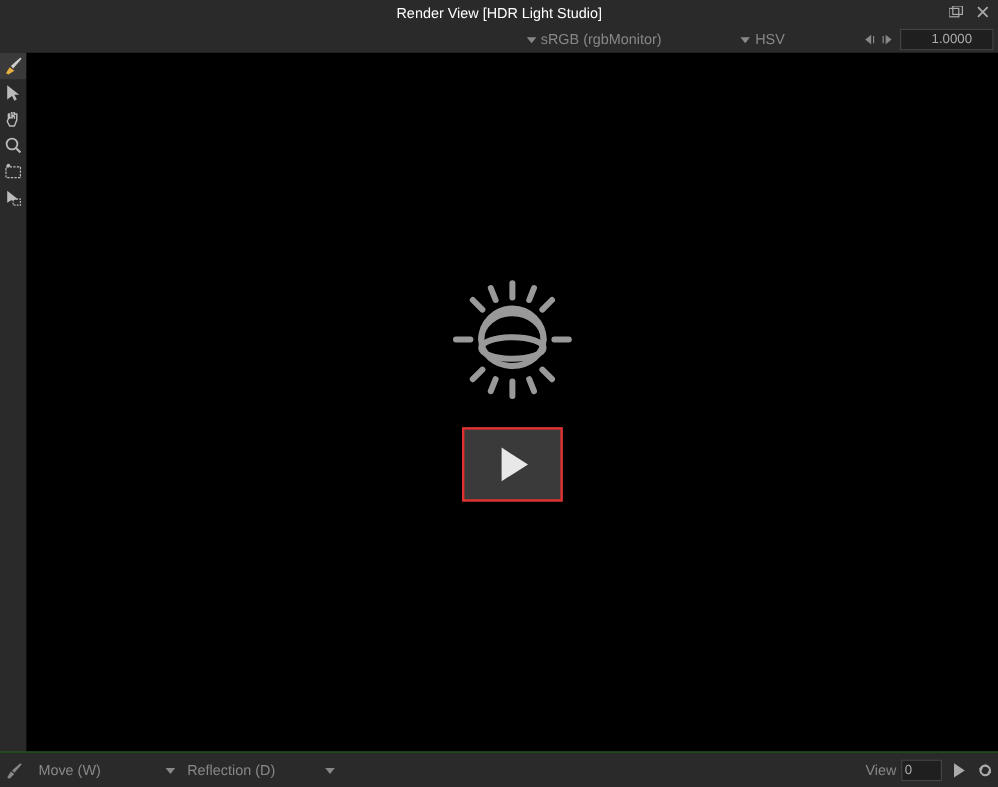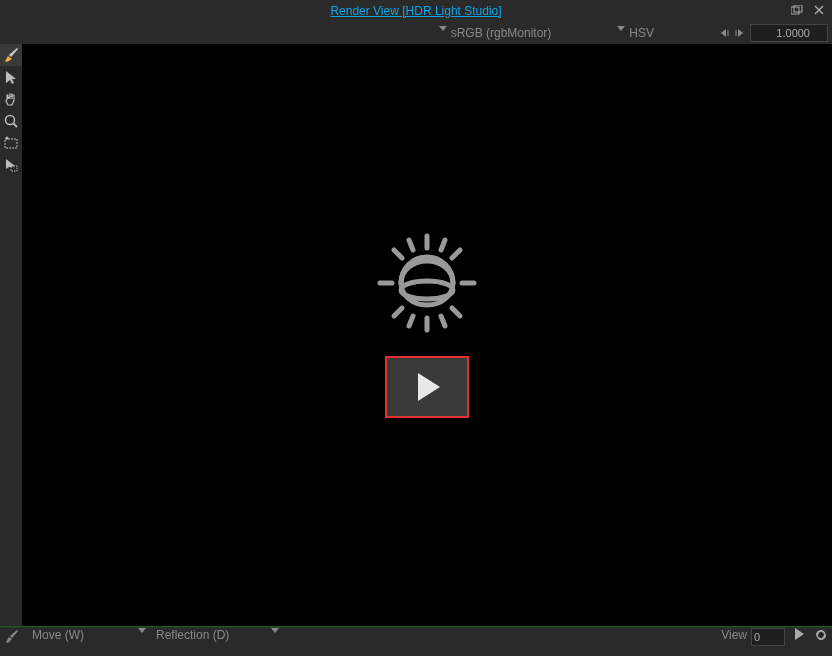--- a/index.html
+++ b/index.html
@@ -1,36 +1,36 @@
 <!DOCTYPE html>
 <html><head>
 <meta charset="utf-8">
 <style>
   html,body{margin:0;padding:0;width:832px;height:656px;background:#2a2a2a;font-family:"Segoe UI",Arial,sans-serif;font-size:12px;color:#999;overflow:hidden;}
   .titlebar{height:22px;background:#2a2a2a;display:flex;align-items:center;justify-content:center;position:relative;}
-  .titlebar-title{color:#0ea5e9;font-size:12px;text-decoration:underline;}
+  .titlebar-title{color:#ffffff;font-size:12px;}
   .titlebar-controls{position:absolute;right:6px;top:3px;display:flex;gap:8px;}
   .titlebar-controls span{width:14px;height:14px;display:flex;align-items:center;justify-content:center;color:#aaa;cursor:pointer;}
   .topbar{height:22px;background:#2a2a2a;display:flex;align-items:center;justify-content:flex-end;padding-right:4px;gap:6px;}
   .dd-caret{width:0;height:0;border-left:4px solid transparent;border-right:4px solid transparent;border-top:5px solid #888;display:inline-block;margin-right:4px;}
-  .dd-label{color:#888;font-size:12px;cursor:pointer;display:flex;align-items:flex-start;}
+  .dd-label{color:#888;font-size:12px;cursor:pointer;display:flex;align-items:center;}
   .topbar .dd-label.srgb{margin-right:60px;}
   .topbar .dd-label.hsv{margin-right:60px;}
   .speaker-icons{display:flex;gap:4px;align-items:center;}
   .num-input{width:42px;height:16px;background:#1f1f1f;border:1px solid #444;color:#aaa;font-size:11px;text-align:right;padding:0 17px;}
   .body-row{display:flex;height:582px;}
   .tool-strip{width:22px;background:#2a2a2a;display:flex;flex-direction:column;}
   .tool-btn{width:22px;height:22px;display:flex;align-items:center;justify-content:center;cursor:pointer;}
   .tool-btn.active{background:#3a3a3a;}
   .viewport{flex:1;background:#000;position:relative;}
   .sun-icon{position:absolute;left:50%;top:41%;transform:translate(-50%,-50%);}
   .play-btn{position:absolute;left:50%;top:59%;transform:translate(-50%,-50%);width:80px;height:58px;border:2px solid #e03030;background:#3a3a3a;display:flex;align-items:center;justify-content:center;cursor:pointer;}
   .play-tri{width:0;height:0;border-left:22px solid #e8e8e8;border-top:14px solid transparent;border-bottom:14px solid transparent;margin-left:4px;}
   .divider{height:2px;background:linear-gradient(#2a5a2a,#1a3a1a);}
-  .statusbar{height:28px;background:#2a2a2a;display:flex;align-items:flex-start;padding:0 4px;gap:4px;color:#888;font-size:12px;}
+  .statusbar{height:28px;background:#2a2a2a;display:flex;align-items:center;padding:0 4px;gap:4px;color:#888;font-size:12px;}
   .status-brush{margin-right:8px;}
   .status-dd{display:flex;align-items:center;cursor:pointer;}
   .spacer{flex:1;}
   .frame-input{width:28px;height:16px;background:#1f1f1f;border:1px solid #444;color:#aaa;font-size:11px;padding:0 2px;}
   .play-small{width:0;height:0;border-left:9px solid #aaa;border-top:6px solid transparent;border-bottom:6px solid transparent;cursor:pointer;margin:0 6px;}
   svg{display:block;}
 </style>
 </head>
 <body>
 

